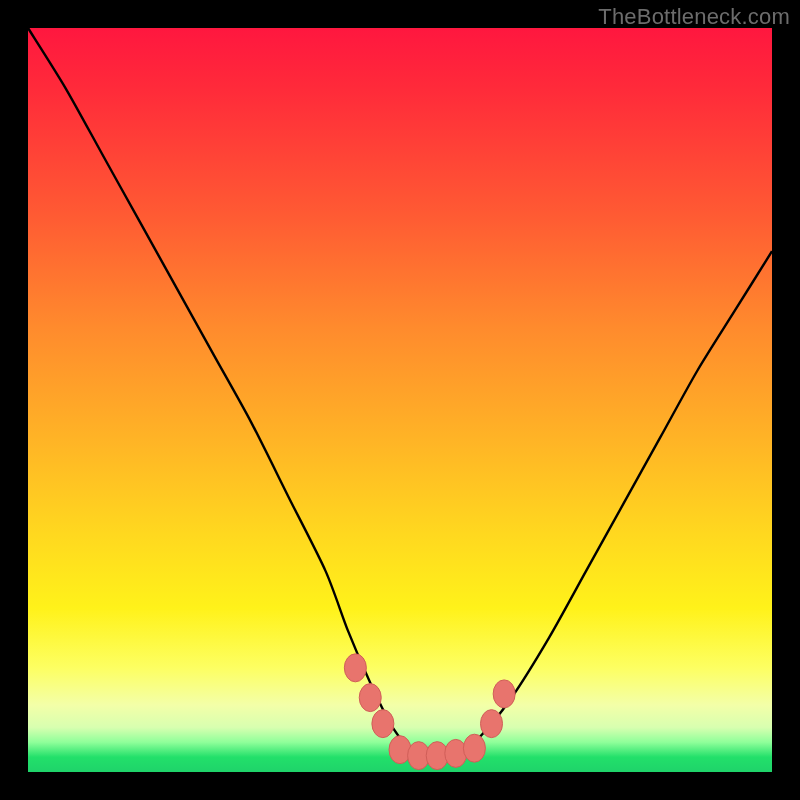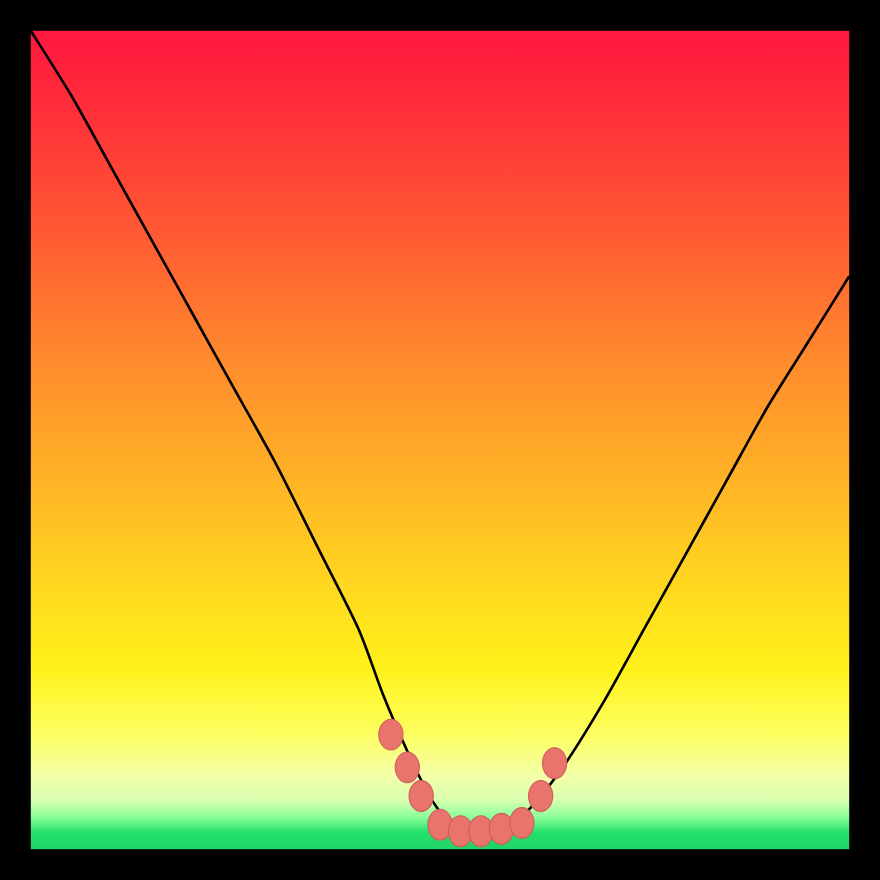--- a/index.html
+++ b/index.html
@@ -74,13 +74,14 @@
         <ellipse cx="372.00" cy="721.68" rx="11" ry="14" fill="#e8746d" stroke="#d05e58" stroke-width="1"></ellipse>
         <ellipse cx="390.60" cy="727.63" rx="11" ry="14" fill="#e8746d" stroke="#d05e58" stroke-width="1"></ellipse>
         <ellipse cx="409.20" cy="727.63" rx="11" ry="14" fill="#e8746d" stroke="#d05e58" stroke-width="1"></ellipse>
         <ellipse cx="427.80" cy="725.40" rx="11" ry="14" fill="#e8746d" stroke="#d05e58" stroke-width="1"></ellipse>
         <ellipse cx="446.40" cy="720.19" rx="11" ry="14" fill="#e8746d" stroke="#d05e58" stroke-width="1"></ellipse>
         <ellipse cx="463.51" cy="695.64" rx="11" ry="14" fill="#e8746d" stroke="#d05e58" stroke-width="1"></ellipse>
         <ellipse cx="476.16" cy="665.88" rx="11" ry="14" fill="#e8746d" stroke="#d05e58" stroke-width="1"></ellipse>
       </g>
   </svg>
 
+  <div class="watermark">TheBottleneck.com</div>
 </div>
 
 </body></html>

